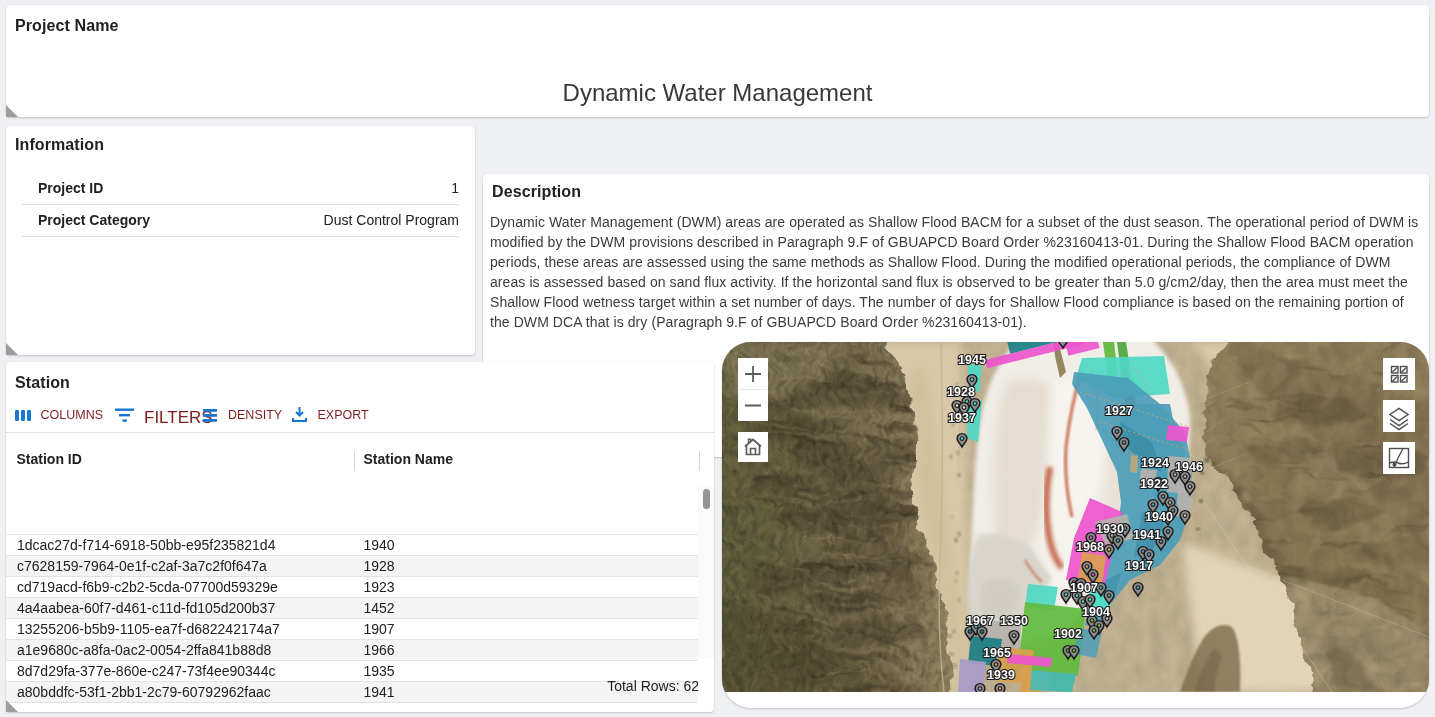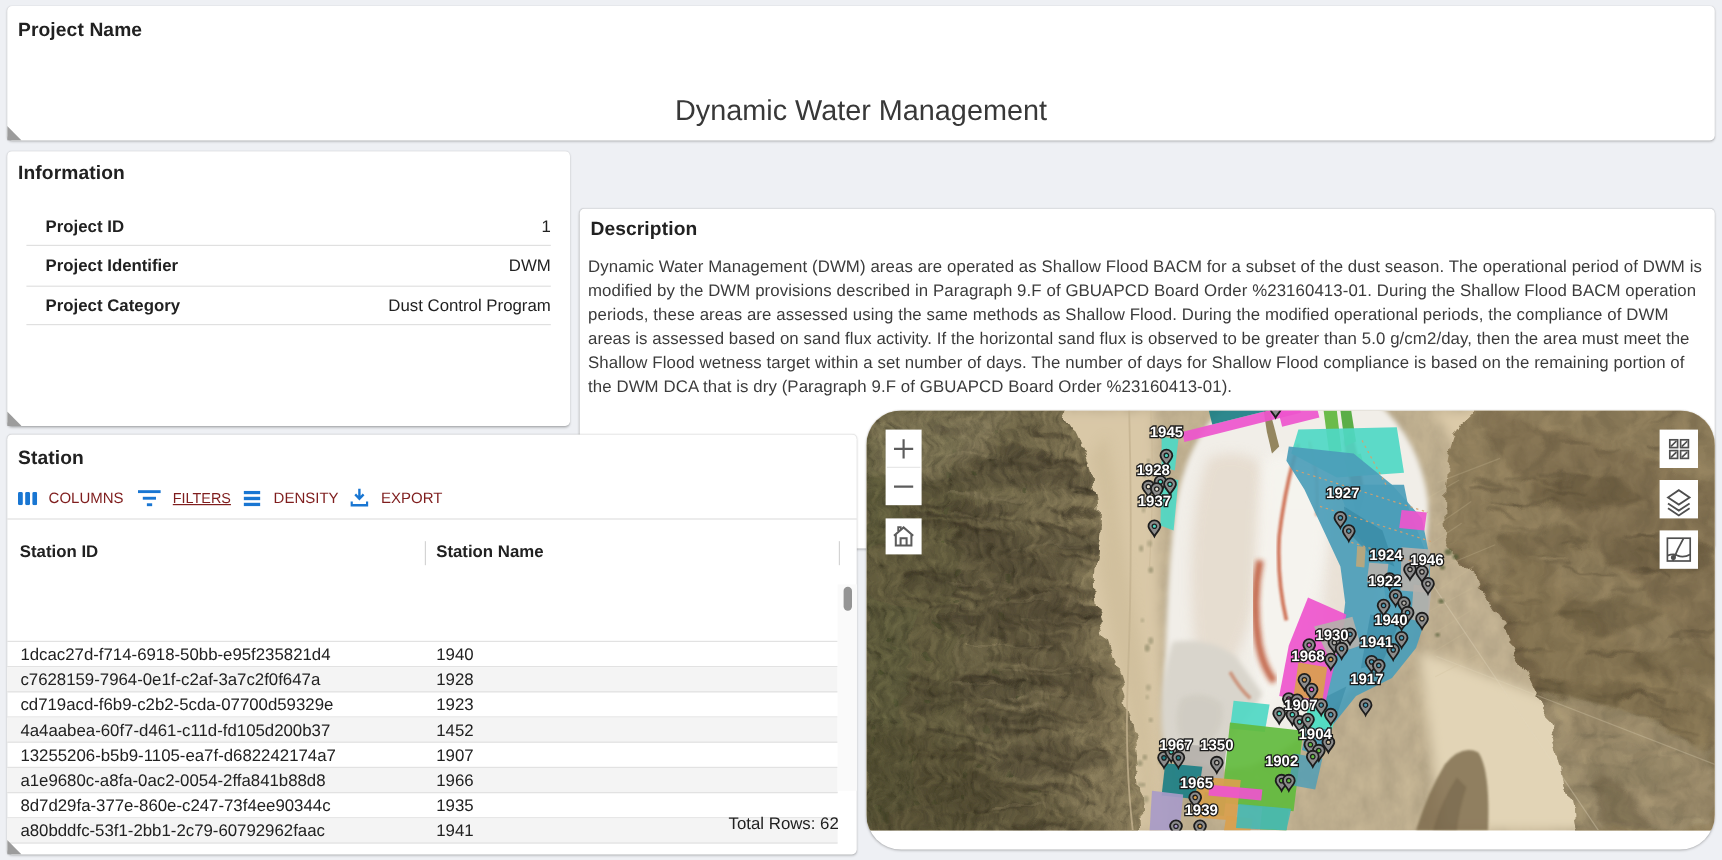--- a/index.html
+++ b/index.html
@@ -26,24 +26,20 @@
     </div>
 </div>
 
 <div class="card" style="left:6px; top:126px; width:469px; height:229px;">
   <div class="ctitle" style="top:10px;">Information</div>
   <div style="position:absolute; left:16px; right:16px; top:47px;">
     <div style="position:relative; height:32px; border-bottom:1px solid #e0e0e0;">
       <span style="position:absolute; left:16px; top:7px; font-size:14px; font-weight:bold; color:#212121;">Project ID</span>
       <span style="position:absolute; right:0; top:7px; font-size:14px; color:#212121;">1</span>
     </div>
-    <div style="position:relative; height:34px; border-bottom:1px solid #e0e0e0;">
-      <span style="position:absolute; left:16px; top:8px; font-size:14px; font-weight:bold; color:#212121;">Project Identifier</span>
-      <span style="position:absolute; right:0; top:8px; font-size:14px; color:#212121;">DWM</span>
-    </div>
     <div style="position:relative; height:32px; border-bottom:1px solid #e0e0e0;">
       <span style="position:absolute; left:16px; top:7px; font-size:14px; font-weight:bold; color:#212121;">Project Category</span>
       <span style="position:absolute; right:0; top:7px; font-size:14px; color:#212121;">Dust Control Program</span>
     </div>
   </div>
   <div class="rsz">
       <svg width="12" height="12">
         <path d="M0,0 L0,12 L12,12 Z" fill="#9c9c9c"></path>
       </svg>
     </div>
@@ -74,21 +70,21 @@
       <rect x="0" y="0" width="4" height="11" rx="1.2" fill="#1976d2"></rect>
       <rect x="6" y="0" width="4" height="11" rx="1.2" fill="#1976d2"></rect>
       <rect x="12" y="0" width="4" height="11" rx="1.2" fill="#1976d2"></rect>
     </svg>
     <span style="position:absolute; left:34.5px; top:5px; font-size:12.5px;">COLUMNS</span>
     <svg style="position:absolute; left:108.5px; top:5px;" width="19" height="15" viewBox="0 0 19 15">
       <rect x="0" y="0.5" width="19" height="2.4" fill="#1976d2"></rect>
       <rect x="4" y="6" width="11" height="2.4" fill="#1976d2"></rect>
       <rect x="7.4" y="11.4" width="4.4" height="2.4" fill="#1976d2"></rect>
     </svg>
-    <span style="position:absolute; left:138px; top:5px; font-size:12px;text-decoration:underline;">FILTERS</span>
+    <span style="position:absolute; left:138px; top:5px; font-size:17px;">FILTERS</span>
     <svg style="position:absolute; left:197px; top:6px;" width="14" height="13" viewBox="0 0 14 13">
       <rect x="0" y="0" width="14" height="2.8" fill="#1976d2"></rect>
       <rect x="0" y="5" width="14" height="2.8" fill="#1976d2"></rect>
       <rect x="0" y="10" width="14" height="2.8" fill="#1976d2"></rect>
     </svg>
     <span style="position:absolute; left:222px; top:5px; font-size:12.5px;">DENSITY</span>
     <svg style="position:absolute; left:285.5px; top:4px;" width="15" height="16" viewBox="0 0 15 16">
       <path d="M7.5,0 L7.5,8 M4,5 L7.5,8.6 L11,5" stroke="#1976d2" stroke-width="2" fill="none"></path>
       <path d="M1,11 L1,14 L14,14 L14,11" stroke="#1976d2" stroke-width="2" fill="none"></path>
     </svg>

